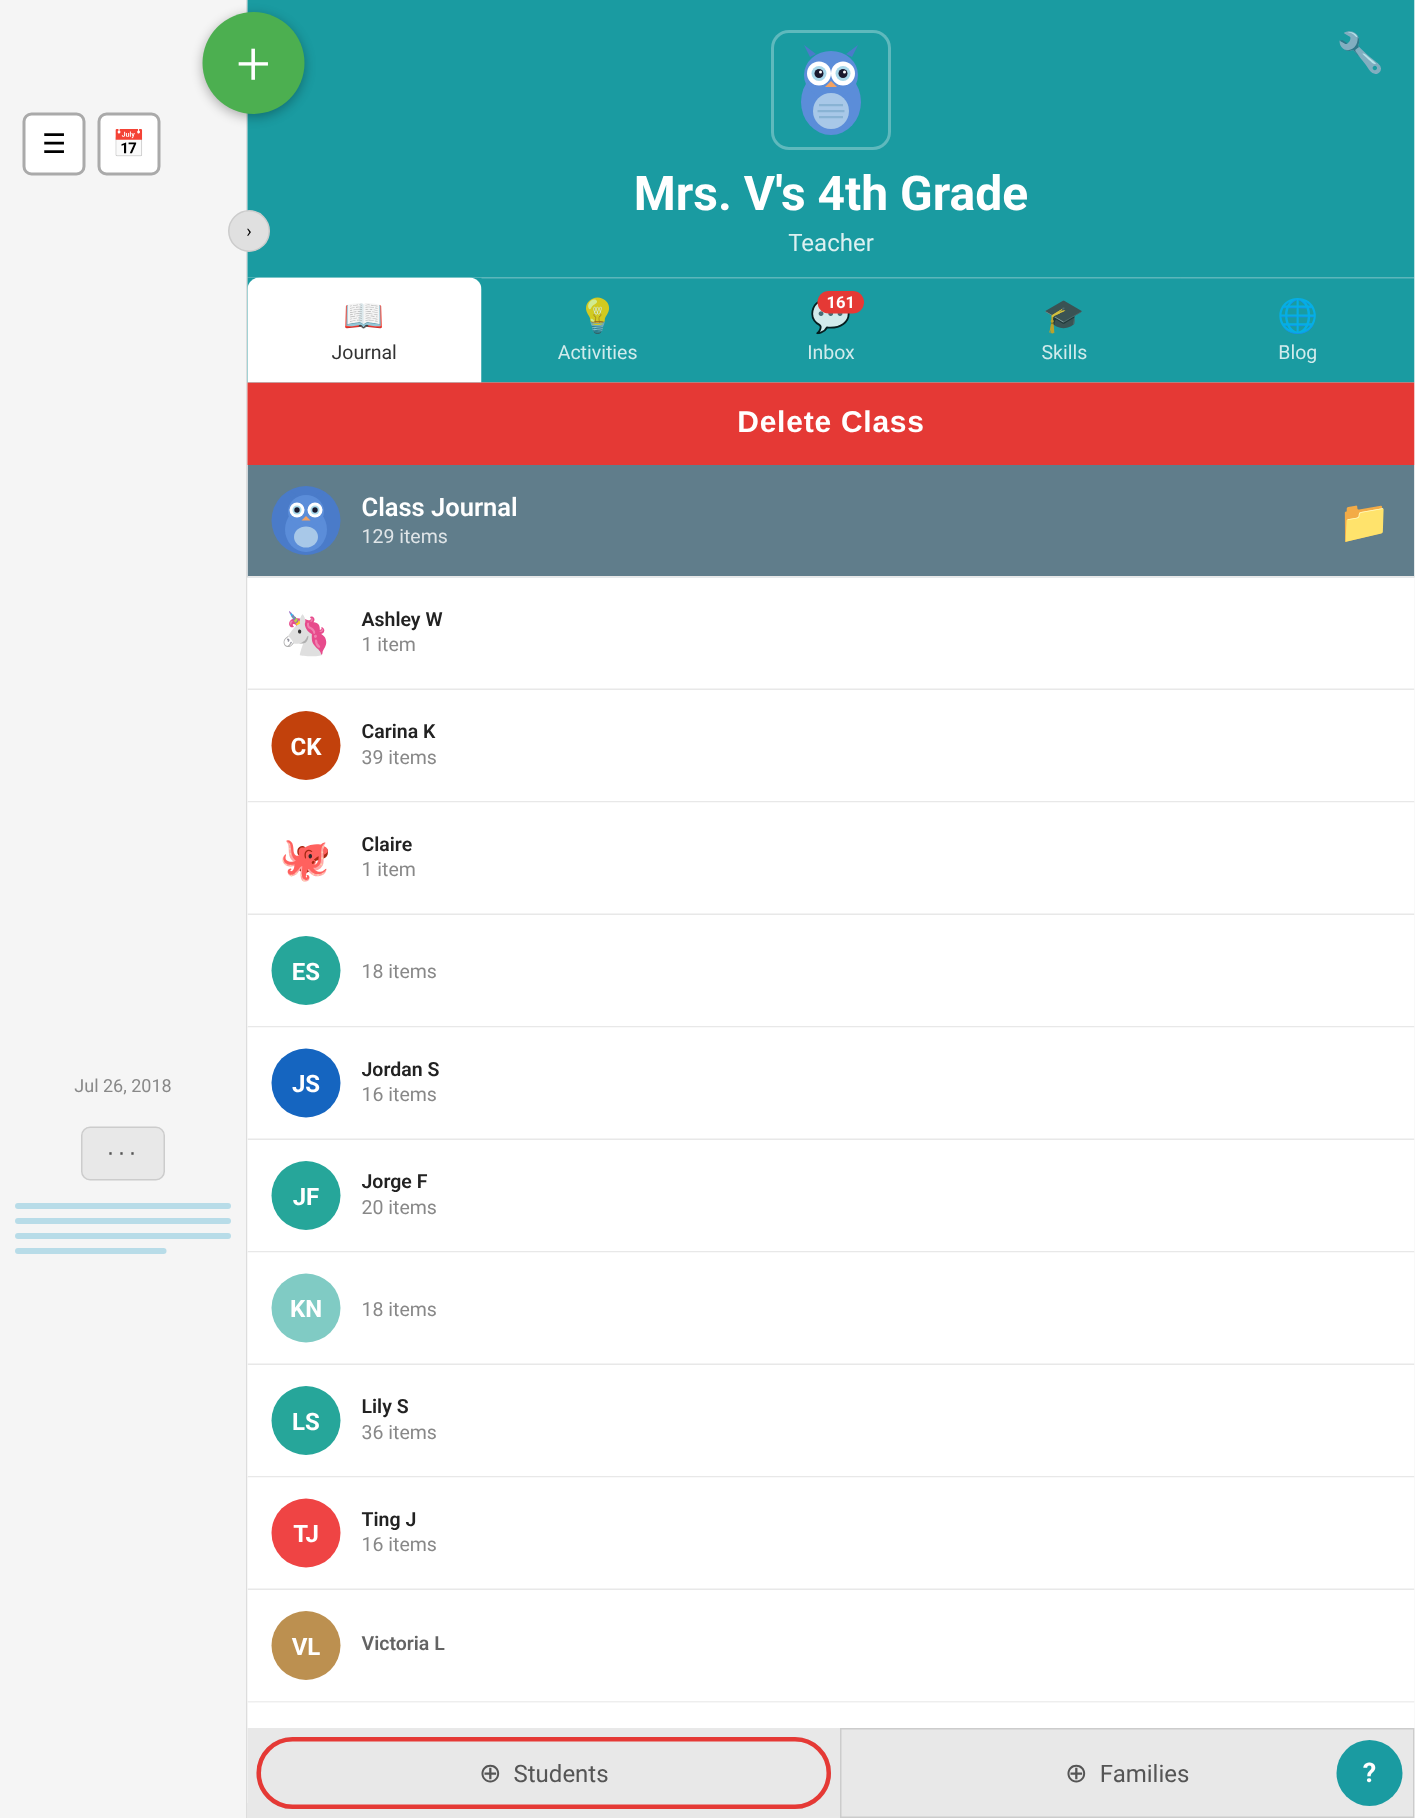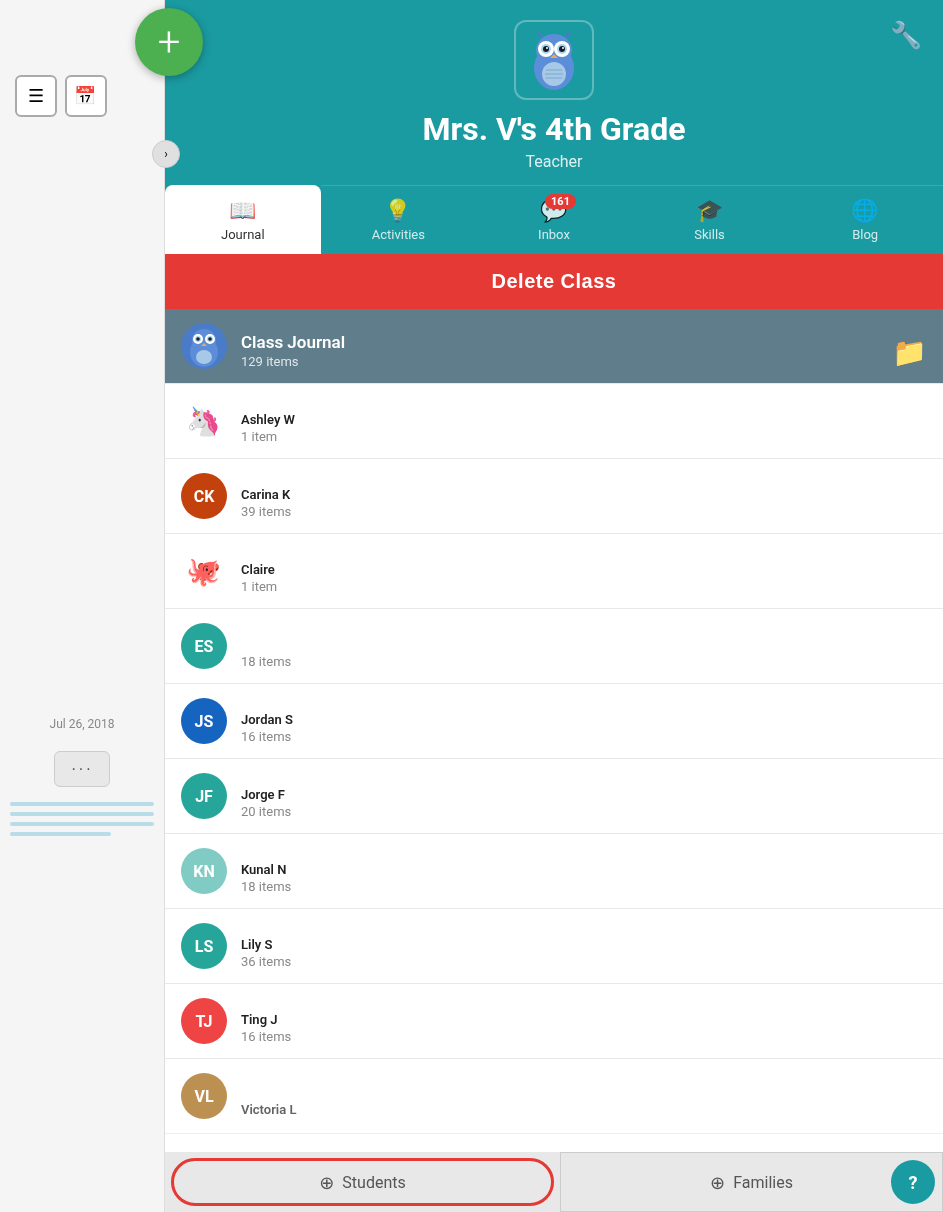--- a/index.html
+++ b/index.html
@@ -215,21 +215,21 @@
 
     
     .journal-list {
       background: white;
       overflow-y: auto;
       height: calc(100% - 320px);
     }
 
     .journal-item {
       display: flex;
-      align-items: flex-end;
+      align-items: center;
       padding: 14px 16px;
       border-bottom: 1px solid #e8e8e8;
       cursor: pointer;
       background: white;
     }
 
     .journal-item.class-journal {
       background: #607d8b;
     }
 
@@ -522,21 +522,20 @@
       <div class="avatar" style="background:#26a69a;">JF</div>
       <div class="item-info">
         <div class="item-name">Jorge F</div>
         <div class="item-count">20 items</div>
       </div>
     </div>
 
     <div class="journal-item">
       <div class="avatar" style="background:#80cbc4;">KN</div>
       <div class="item-info">
-        <div class="item-name">Kunal N</div>
         <div class="item-count">18 items</div>
       </div>
     </div>
 
     <div class="journal-item">
       <div class="avatar" style="background:#26a69a;">LS</div>
       <div class="item-info">
         <div class="item-name">Lily S</div>
         <div class="item-count">36 items</div>
       </div>

